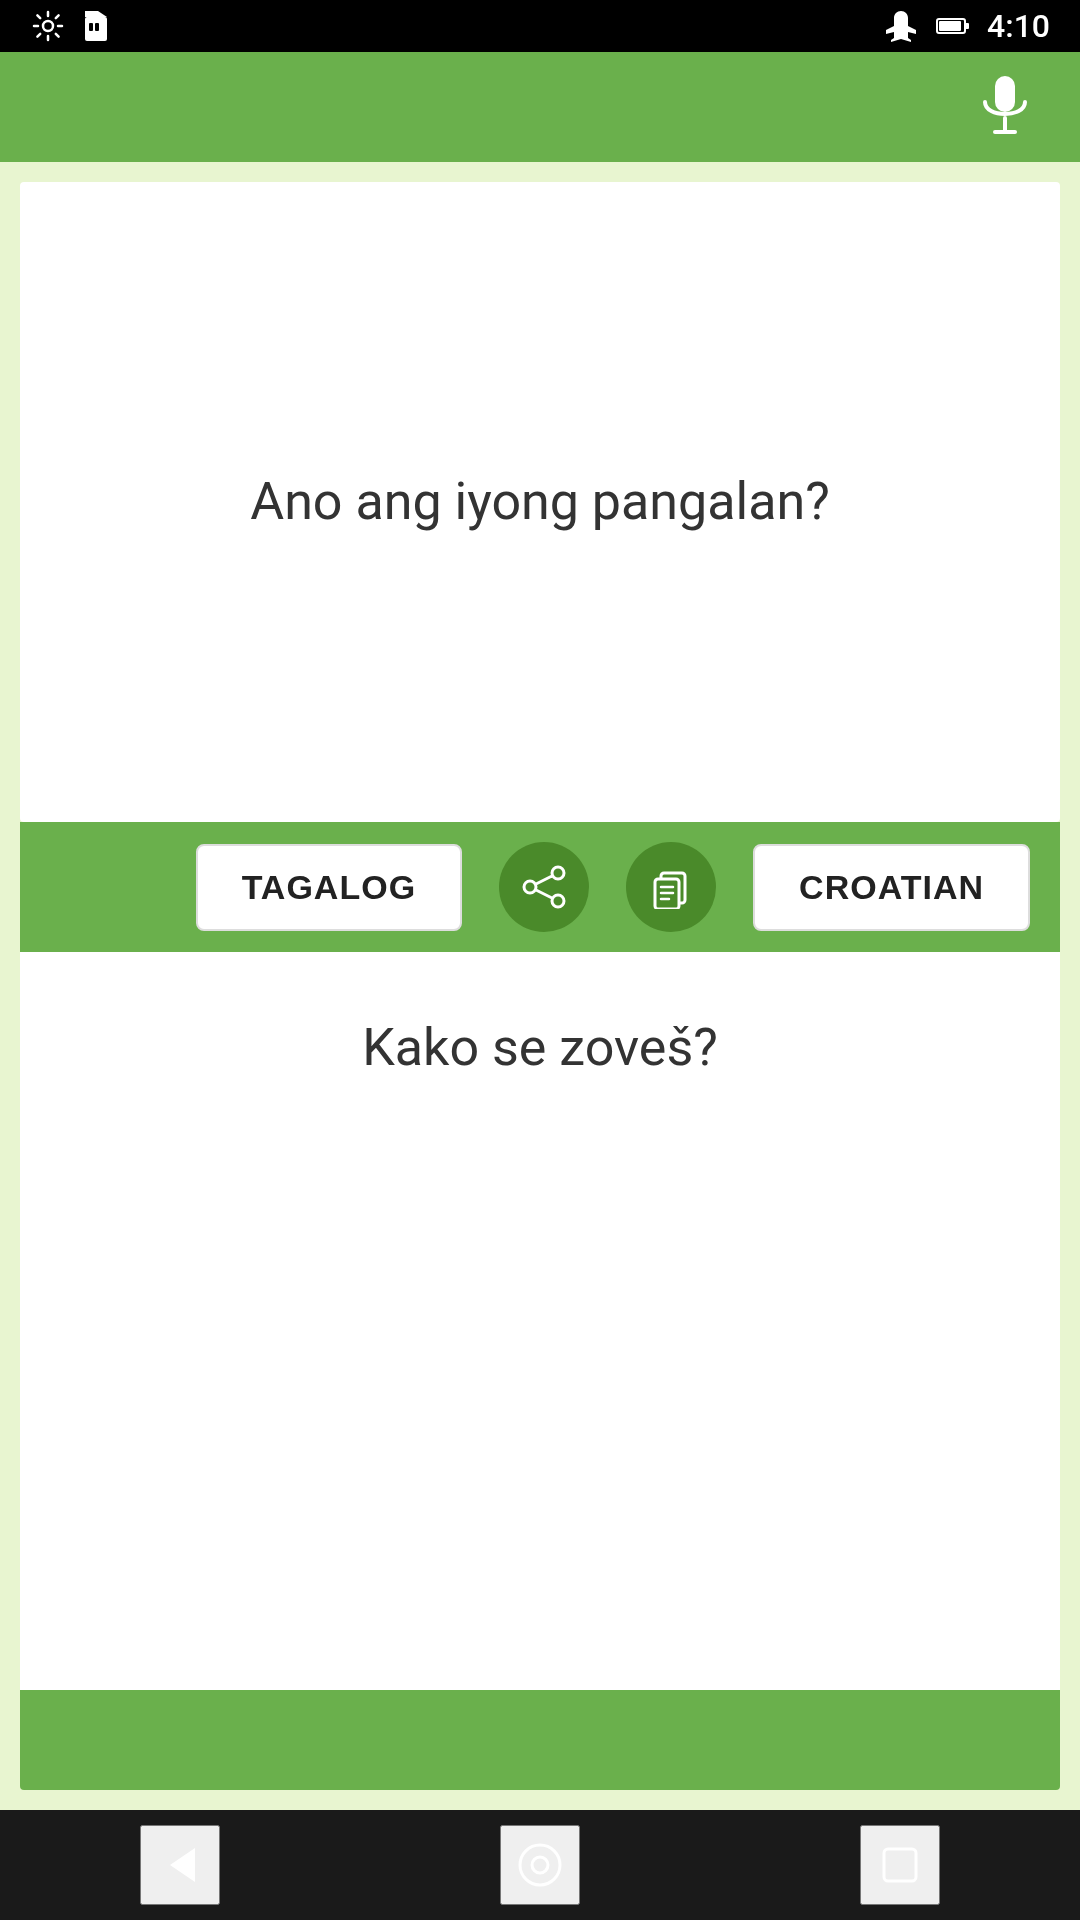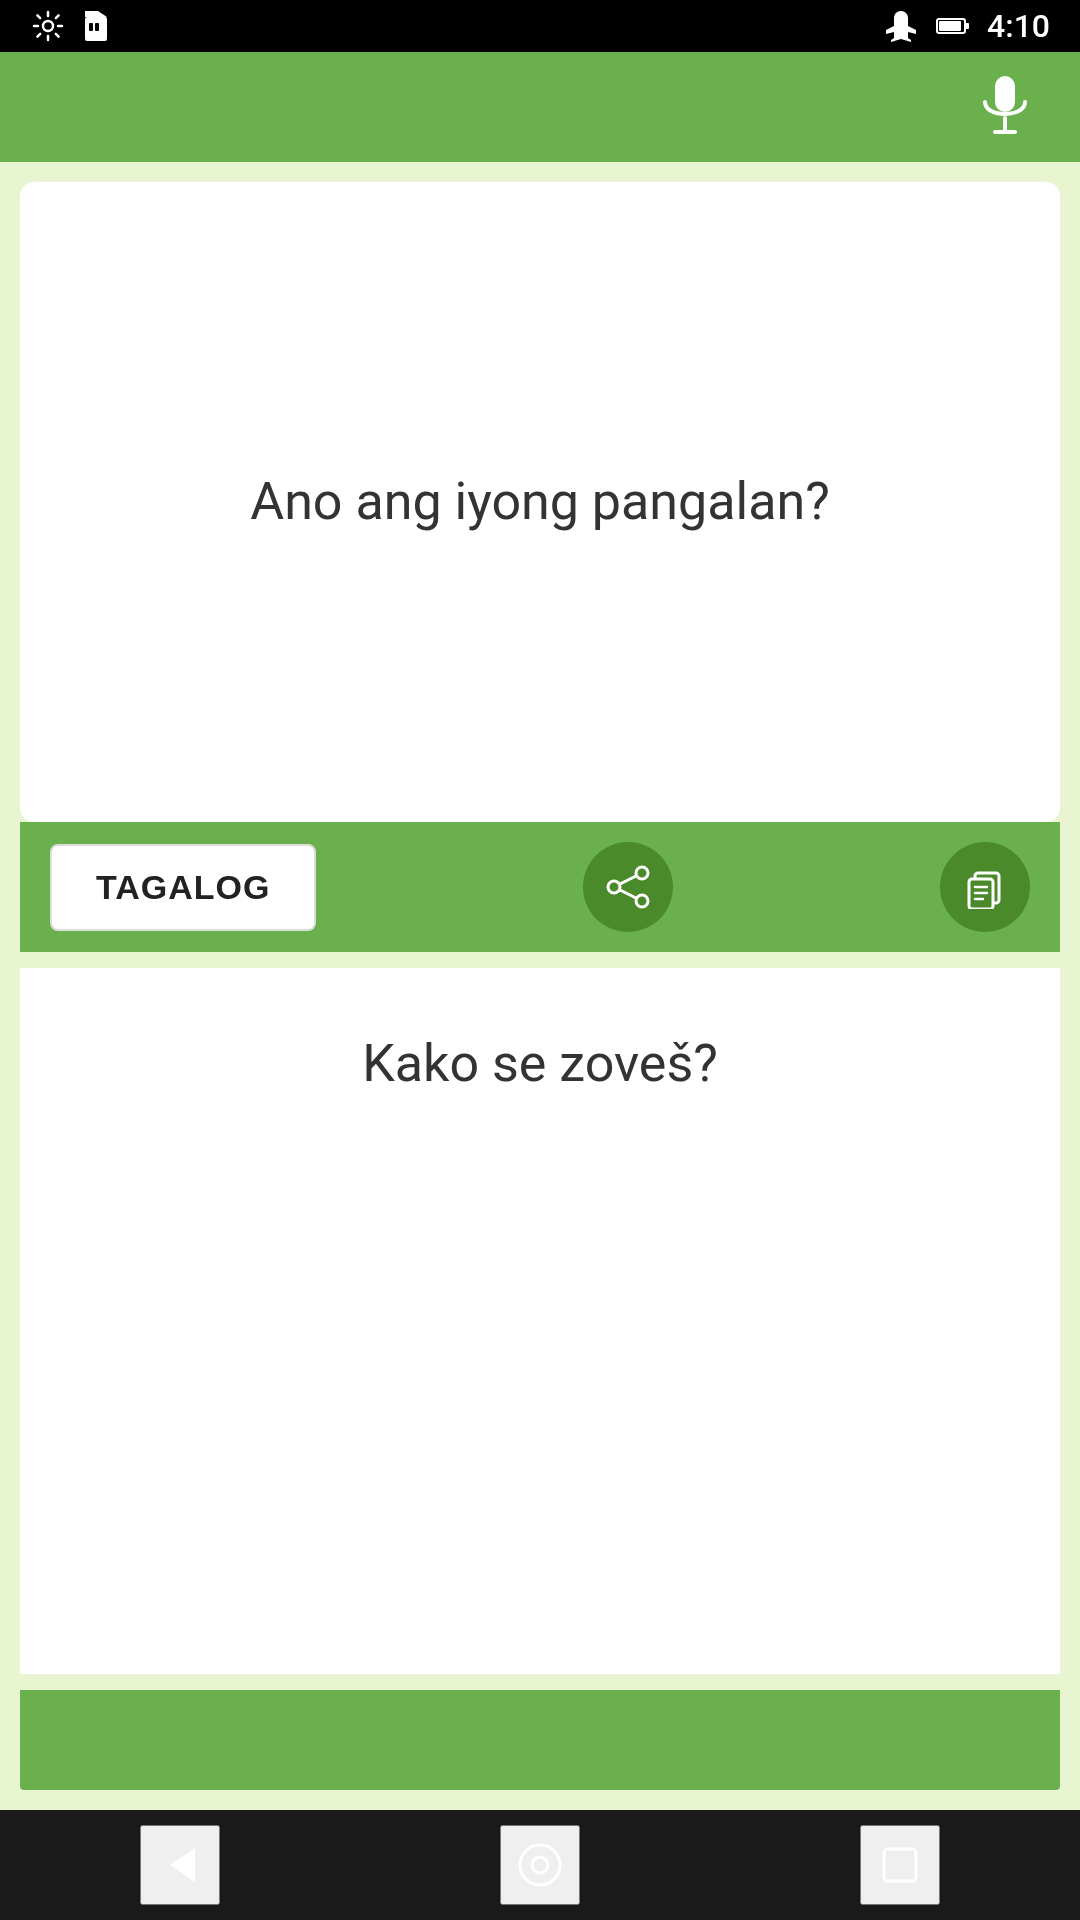--- a/index.html
+++ b/index.html
@@ -70,21 +70,21 @@
       flex: 1;
       background: #e8f5d0;
       display: flex;
       flex-direction: column;
     }
 
     
     .source-panel {
       background: #fff;
       margin: 20px 20px 0 20px;
-      border-radius: 14px;
+      border-radius: 4px;
       flex: 0 0 640px;
       display: flex;
       align-items: center;
       justify-content: center;
       padding: 40px;
     }
 
     .source-text {
       font-size: 52px;
       color: #333;
@@ -92,21 +92,21 @@
       line-height: 1.4;
     }
 
     
     .controls-bar {
       background: #6ab04c;
       margin: 0 20px;
       padding: 20px 30px;
       display: flex;
       align-items: center;
-      justify-content: space-between;
+      justify-content: flex-end;
       gap: 37px;
       flex-shrink: 0;
     }
 
     .lang-button {
       background: #fff;
       border: 2px solid #ddd;
       border-radius: 8px;
       padding: 22px 44px;
       font-size: 34px;
@@ -127,21 +127,21 @@
       cursor: pointer;
       display: flex;
       align-items: center;
       justify-content: center;
       flex-shrink: 0;
     }
 
     
     .target-panel {
       background: #fff;
-      margin: 16px 20px;
+      margin: 0 20px;
       flex: 1;
       display: flex;
       align-items: flex-start;
       justify-content: center;
       padding: 60px 40px 40px;
     }
 
     .target-text {
       font-size: 52px;
       color: #333;
@@ -253,20 +253,21 @@
     <button class="icon-button">
       <svg width="44" height="44" viewBox="0 0 44 44" fill="white">
         <rect x="12" y="8" width="24" height="30" rx="3" fill="none" stroke="white" stroke-width="3"></rect>
         <rect x="6" y="14" width="24" height="30" rx="3" fill="#4a8a2a" stroke="white" stroke-width="3"></rect>
         <line x1="12" y1="22" x2="24" y2="22" stroke="white" stroke-width="2.5" stroke-linecap="round"></line>
         <line x1="12" y1="28" x2="24" y2="28" stroke="white" stroke-width="2.5" stroke-linecap="round"></line>
         <line x1="12" y1="34" x2="20" y2="34" stroke="white" stroke-width="2.5" stroke-linecap="round"></line>
       </svg>
     </button>
 
+    <button class="lang-button">CROATIAN</button>
   </div>
 
   <div class="target-panel">
     <div class="target-text">Kako se zoveš?</div>
   </div>
 
   <div class="bottom-toolbar"></div>
 
 </div>
 

